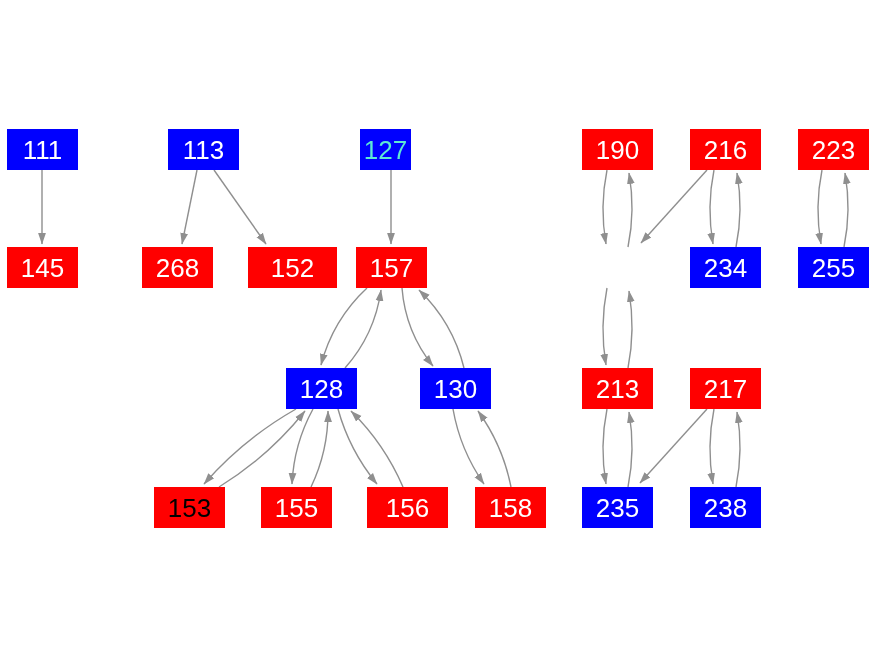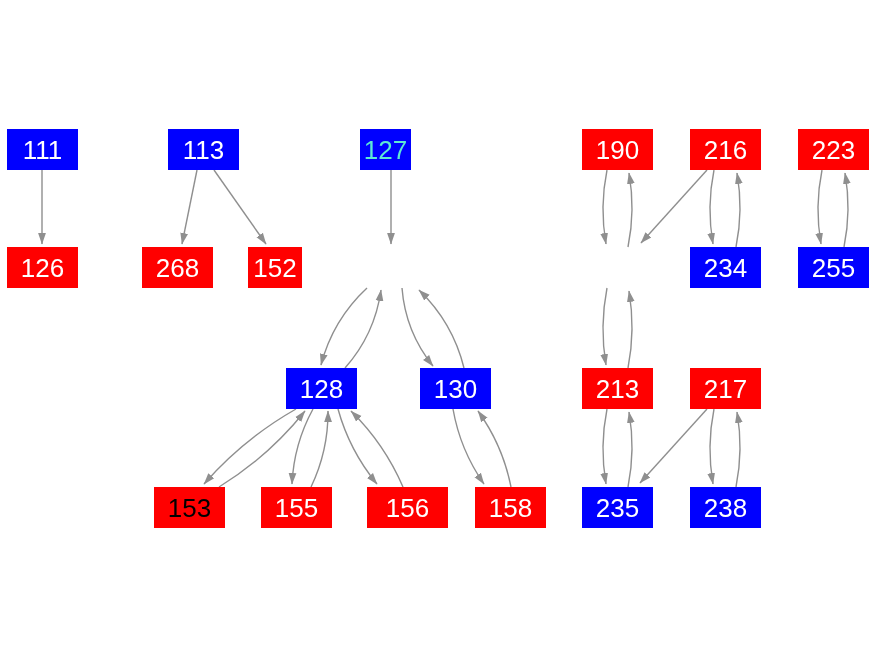--- a/index.html
+++ b/index.html
@@ -81,23 +81,24 @@
       <path d="M714,409 Q706.5006221392715,446.40667496185694 713,484" fill="none" stroke="#8f8f8f" stroke-width="1.4" marker-end="url(#arrowhead)"></path>
       <path d="M736,487 Q743.4993778607285,449.59332503814306 737,412" fill="none" stroke="#8f8f8f" stroke-width="1.4" marker-end="url(#arrowhead)"></path>
     </svg>
   <div id="node-layer">
       <div class="node" style="left: 7px; top: 129px; width: 71px; height: 41px; background: rgb(0, 0, 255); color: rgb(255, 255, 255);">111</div>
       <div class="node" style="left: 168px; top: 129px; width: 71px; height: 41px; background: rgb(0, 0, 255); color: rgb(255, 255, 255);">113</div>
       <div class="node" style="left: 360px; top: 129px; width: 51px; height: 41px; background: rgb(0, 0, 255); color: #5eead4;">127</div>
       <div class="node" style="left: 582px; top: 129px; width: 71px; height: 41px; background: rgb(255, 0, 0); color: rgb(255, 255, 255);">190</div>
       <div class="node" style="left: 690px; top: 129px; width: 71px; height: 41px; background: rgb(255, 0, 0); color: rgb(255, 255, 255);">216</div>
       <div class="node" style="left: 798px; top: 129px; width: 71px; height: 41px; background: rgb(255, 0, 0); color: rgb(255, 255, 255);">223</div>
-      <div class="node" style="left: 7px; top: 247px; width: 71px; height: 41px; background: rgb(255, 0, 0); color: rgb(255, 255, 255);">126</div>
+      <div class="node" style="left: 7px; top: 247px; width: 71px; height: 41px; background: rgb(255, 0, 0); color: rgb(255, 255, 255);">145</div>
       <div class="node" style="left: 142px; top: 247px; width: 71px; height: 41px; background: rgb(255, 0, 0); color: rgb(255, 255, 255);">268</div>
-      <div class="node" style="left: 248px; top: 247px; width: 54px; height: 41px; background: rgb(255, 0, 0); color: rgb(255, 255, 255);">152</div>
+      <div class="node" style="left: 248px; top: 247px; width: 89px; height: 41px; background: rgb(255, 0, 0); color: rgb(255, 255, 255);">152</div>
+      <div class="node" style="left: 356px; top: 247px; width: 71px; height: 41px; background: rgb(255, 0, 0); color: rgb(255, 255, 255);">157</div>
       <div class="node" style="left: 690px; top: 247px; width: 71px; height: 41px; background: rgb(0, 0, 255); color: rgb(255, 255, 255);">234</div>
       <div class="node" style="left: 798px; top: 247px; width: 71px; height: 41px; background: rgb(0, 0, 255); color: rgb(255, 255, 255);">255</div>
       <div class="node" style="left: 286px; top: 368px; width: 71px; height: 41px; background: rgb(0, 0, 255); color: rgb(255, 255, 255);">128</div>
       <div class="node" style="left: 420px; top: 368px; width: 71px; height: 41px; background: rgb(0, 0, 255); color: rgb(255, 255, 255);">130</div>
       <div class="node" style="left: 582px; top: 368px; width: 71px; height: 41px; background: rgb(255, 0, 0); color: rgb(255, 255, 255);">213</div>
       <div class="node" style="left: 690px; top: 368px; width: 71px; height: 41px; background: rgb(255, 0, 0); color: rgb(255, 255, 255);">217</div>
       <div class="node" style="left: 154px; top: 487px; width: 71px; height: 41px; background: rgb(255, 0, 0); color: #000000;">153</div>
       <div class="node" style="left: 261px; top: 487px; width: 71px; height: 41px; background: rgb(255, 0, 0); color: rgb(255, 255, 255);">155</div>
       <div class="node" style="left: 367px; top: 487px; width: 81px; height: 41px; background: rgb(255, 0, 0); color: rgb(255, 255, 255);">156</div>
       <div class="node" style="left: 475px; top: 487px; width: 71px; height: 41px; background: rgb(255, 0, 0); color: rgb(255, 255, 255);">158</div>

